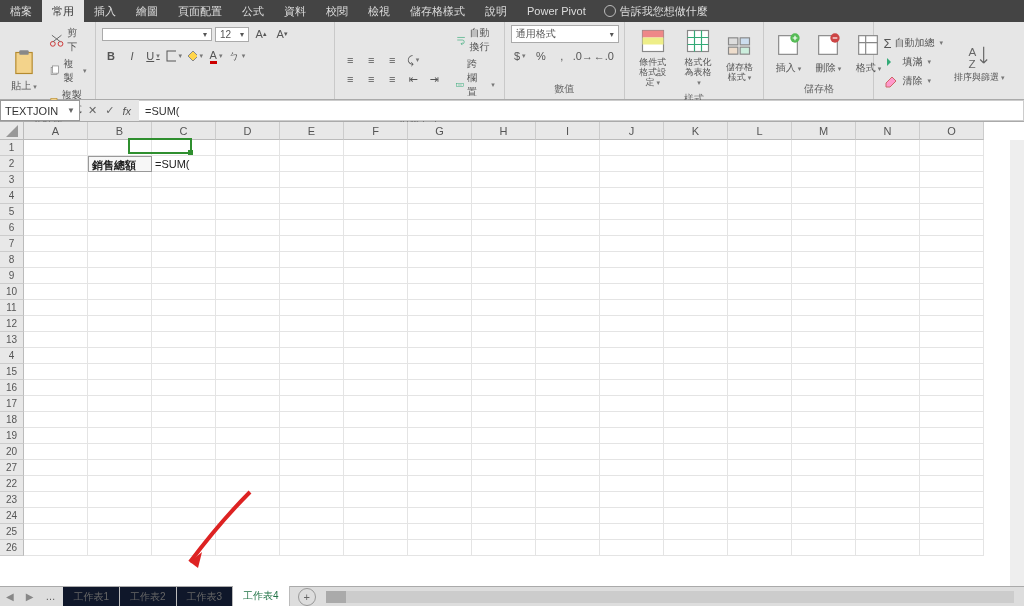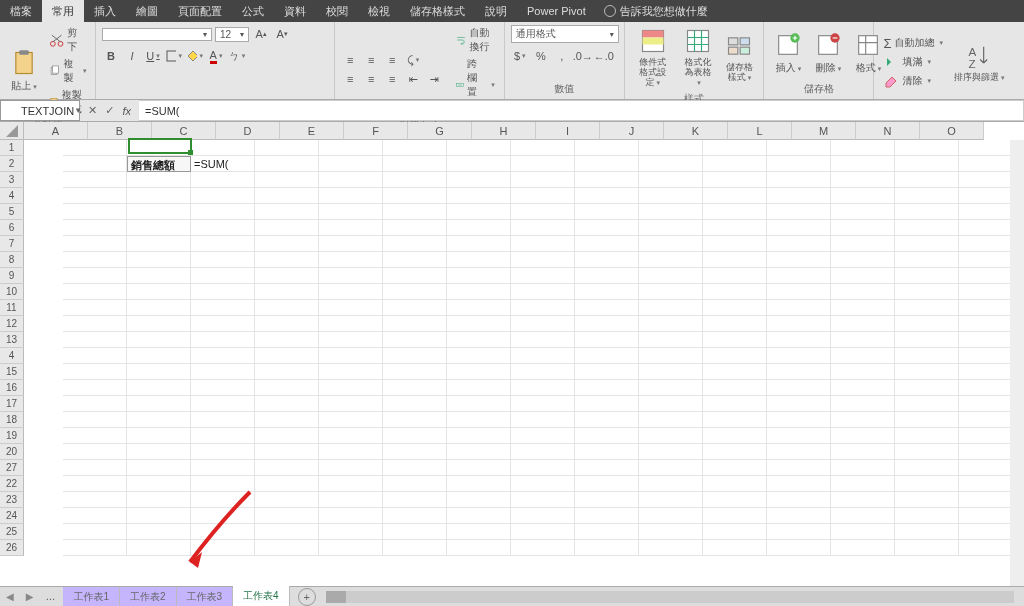--- a/index.html
+++ b/index.html
@@ -22,48 +22,48 @@
 .ico { width: 16px; height: 16px; display: inline-block; }
 .ico.big { width: 28px; height: 28px; }
 .sel { background: #fff; border: 1px solid #aaa; font-size: 10px; padding: 1px 4px; color: #555; display:flex; align-items:center; justify-content:space-between; }
 .stack { display: flex; flex-direction: column; gap: 1px; }
 .row { display: flex; gap: 3px; align-items: center; }
 .fmtbtn { width: 18px; height: 18px; border: 1px solid transparent; display: flex; align-items: center; justify-content: center; font-size: 11px; color: #555; cursor: pointer; }
 .dd::after { content: "▾"; font-size: 7px; margin-left: 2px; color: #777; }
 
 
 .fbar { height: 22px; background: #e6e6e6; border-bottom: 1px solid #aaa; display: flex; align-items: stretch; font-size: 11px; }
-.namebox { width: 80px; background: #fff; border: 1px solid #999; display: flex; align-items: center; padding: 0 20px; color: #333; }
+.namebox { width: 80px; background: #fff; border: 1px solid #999; display: flex; align-items: center; padding: 0 4px; color: #333; }
 .namebox .dd-ico { margin-left: auto; font-size: 8px; color: #666; }
 .fbar-btns { display: flex; align-items: center; gap: 8px; padding: 0 8px; color: #666; }
 .fx { font-style: italic; color: #555; font-size: 11px; }
 .finput { flex: 1; background: #fff; border: 1px solid #ccc; border-left: none; display: flex; align-items: center; padding: 0 6px; color: #333; }
 
 
 .grid-wrap { position: relative; height: 464px; background: #fff; overflow: hidden; }
 .corner { position: absolute; left: 0; top: 0; width: 24px; height: 18px; background: #e8e8e8; border-right: 1px solid #bbb; border-bottom: 1px solid #bbb; display:flex; align-items:center; justify-content:center; }
 .corner::after { content:""; border-left:6px solid transparent; border-top:6px solid transparent; border-right:6px solid #999; border-bottom:6px solid #999; width:0; height:0;}
 .colheads { position: absolute; left: 24px; top: 0; right: 0; height: 18px; display: flex; }
 .colh { width: 64px; background: #e8e8e8; border-right: 1px solid #ccc; border-bottom: 1px solid #bbb; text-align: center; font-size: 11px; color: #555; line-height: 18px; }
 .rowheads { position: absolute; left: 0; top: 18px; width: 24px; }
 .rowh { height: 16px; background: #e8e8e8; border-right: 1px solid #bbb; border-bottom: 1px solid #ccc; text-align: center; font-size: 10px; color: #555; line-height: 16px; }
-.cells { position: absolute; left: 24px; top: 18px; right: 0; bottom: 0; padding-left: 39px; }
+.cells { position: absolute; left: 24px; top: 18px; right: 0; bottom: 0; }
 .cellrow { display: flex; height: 16px; }
 .cell { width: 64px; border-right: 1px solid #e4e4e4; border-bottom: 1px solid #e4e4e4; font-size: 11px; padding: 0 3px; line-height: 16px; color: #222; overflow: visible; white-space: nowrap; }
 .cell.bold { font-weight: bold; border:1px solid #999; background:#f7f7f7; }
 .active-cell { position: absolute; border: 2px solid #2f8f2f; pointer-events: none; }
 .active-cell::after { content:""; position:absolute; right:-3px; bottom:-3px; width:5px; height:5px; background:#2f8f2f; }
 
 
 .arrow { position: absolute; pointer-events: none; }
 
 
 .tabstrip { position: absolute; bottom: 0; left: 0; right: 0; height: 20px; background: #ddd; border-top: 1px solid #aaa; display: flex; align-items: center; font-size: 10px; color: #555; }
 .navtri { padding: 0 6px; color: #888; cursor: pointer; }
-.stab { padding: 3px 10px; background: #c4b5fd; border-right: 1px solid #bbb; cursor: pointer; color:#666; }
+.stab { padding: 3px 10px; background: #0f172a; border-right: 1px solid #bbb; cursor: pointer; color:#666; }
 .stab.active { background: #fff; color: #227447; border-bottom: 2px solid #227447; }
 .addtab { width: 18px; height: 18px; border: 1px solid #999; border-radius: 50%; margin-left: 8px; display: flex; align-items: center; justify-content: center; cursor: pointer; font-size: 11px; color: #666; }
 .hscroll { flex: 1; margin: 0 10px; height: 12px; background: #ccc; position: relative; }
 .hscroll .thumb { position: absolute; left: 0; width: 20px; height: 100%; background: #aaa; }
 .tabstrip .dots { padding: 0 6px; letter-spacing: 2px; }
 
 .vscroll { position:absolute; right:0; top:140px; bottom:20px; width:14px; background:#eee;}
 </style>
 </head>
 <body>

